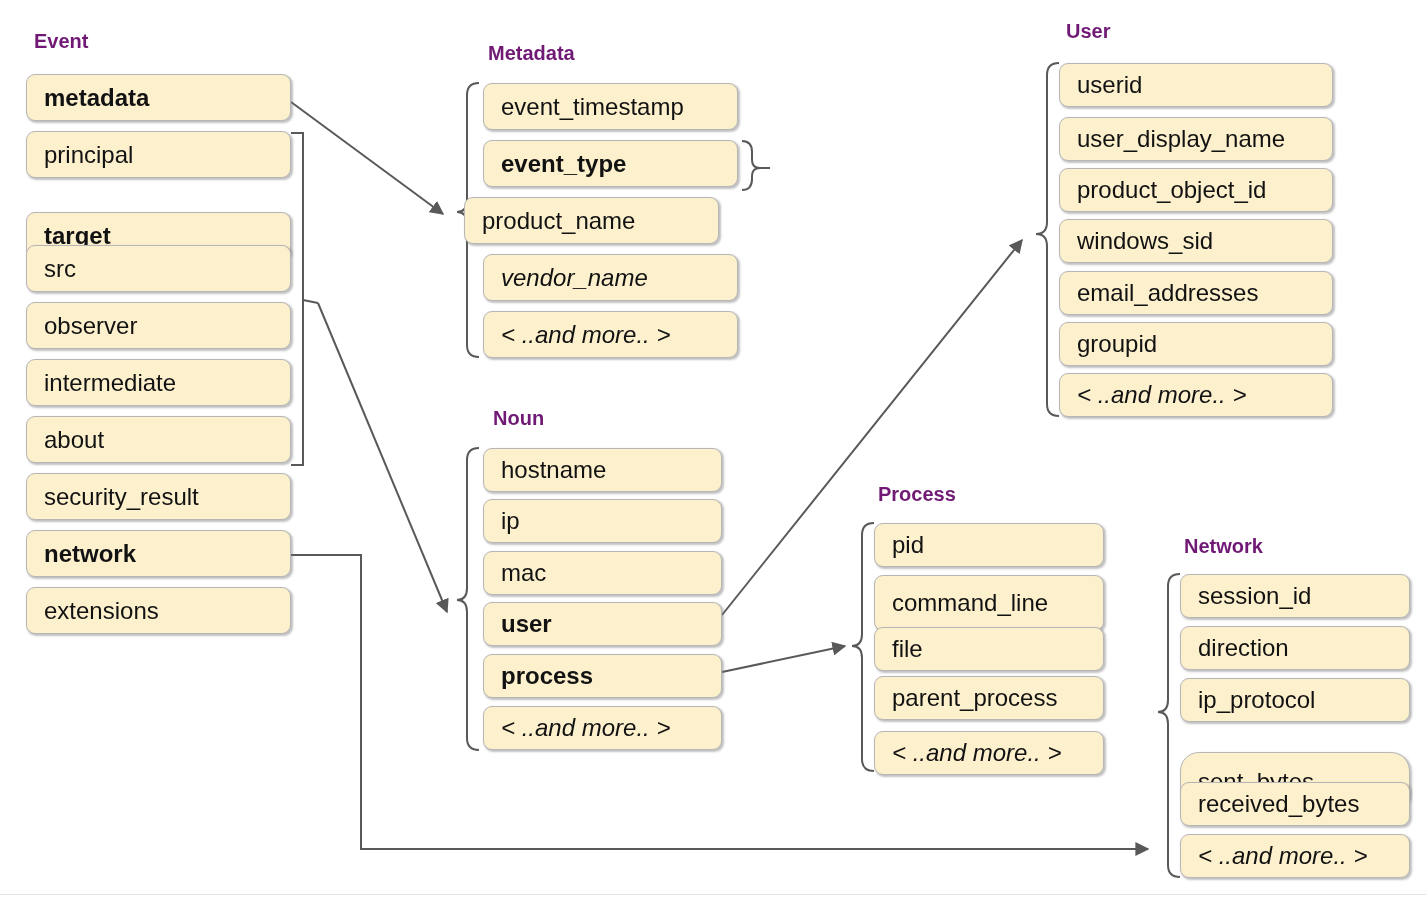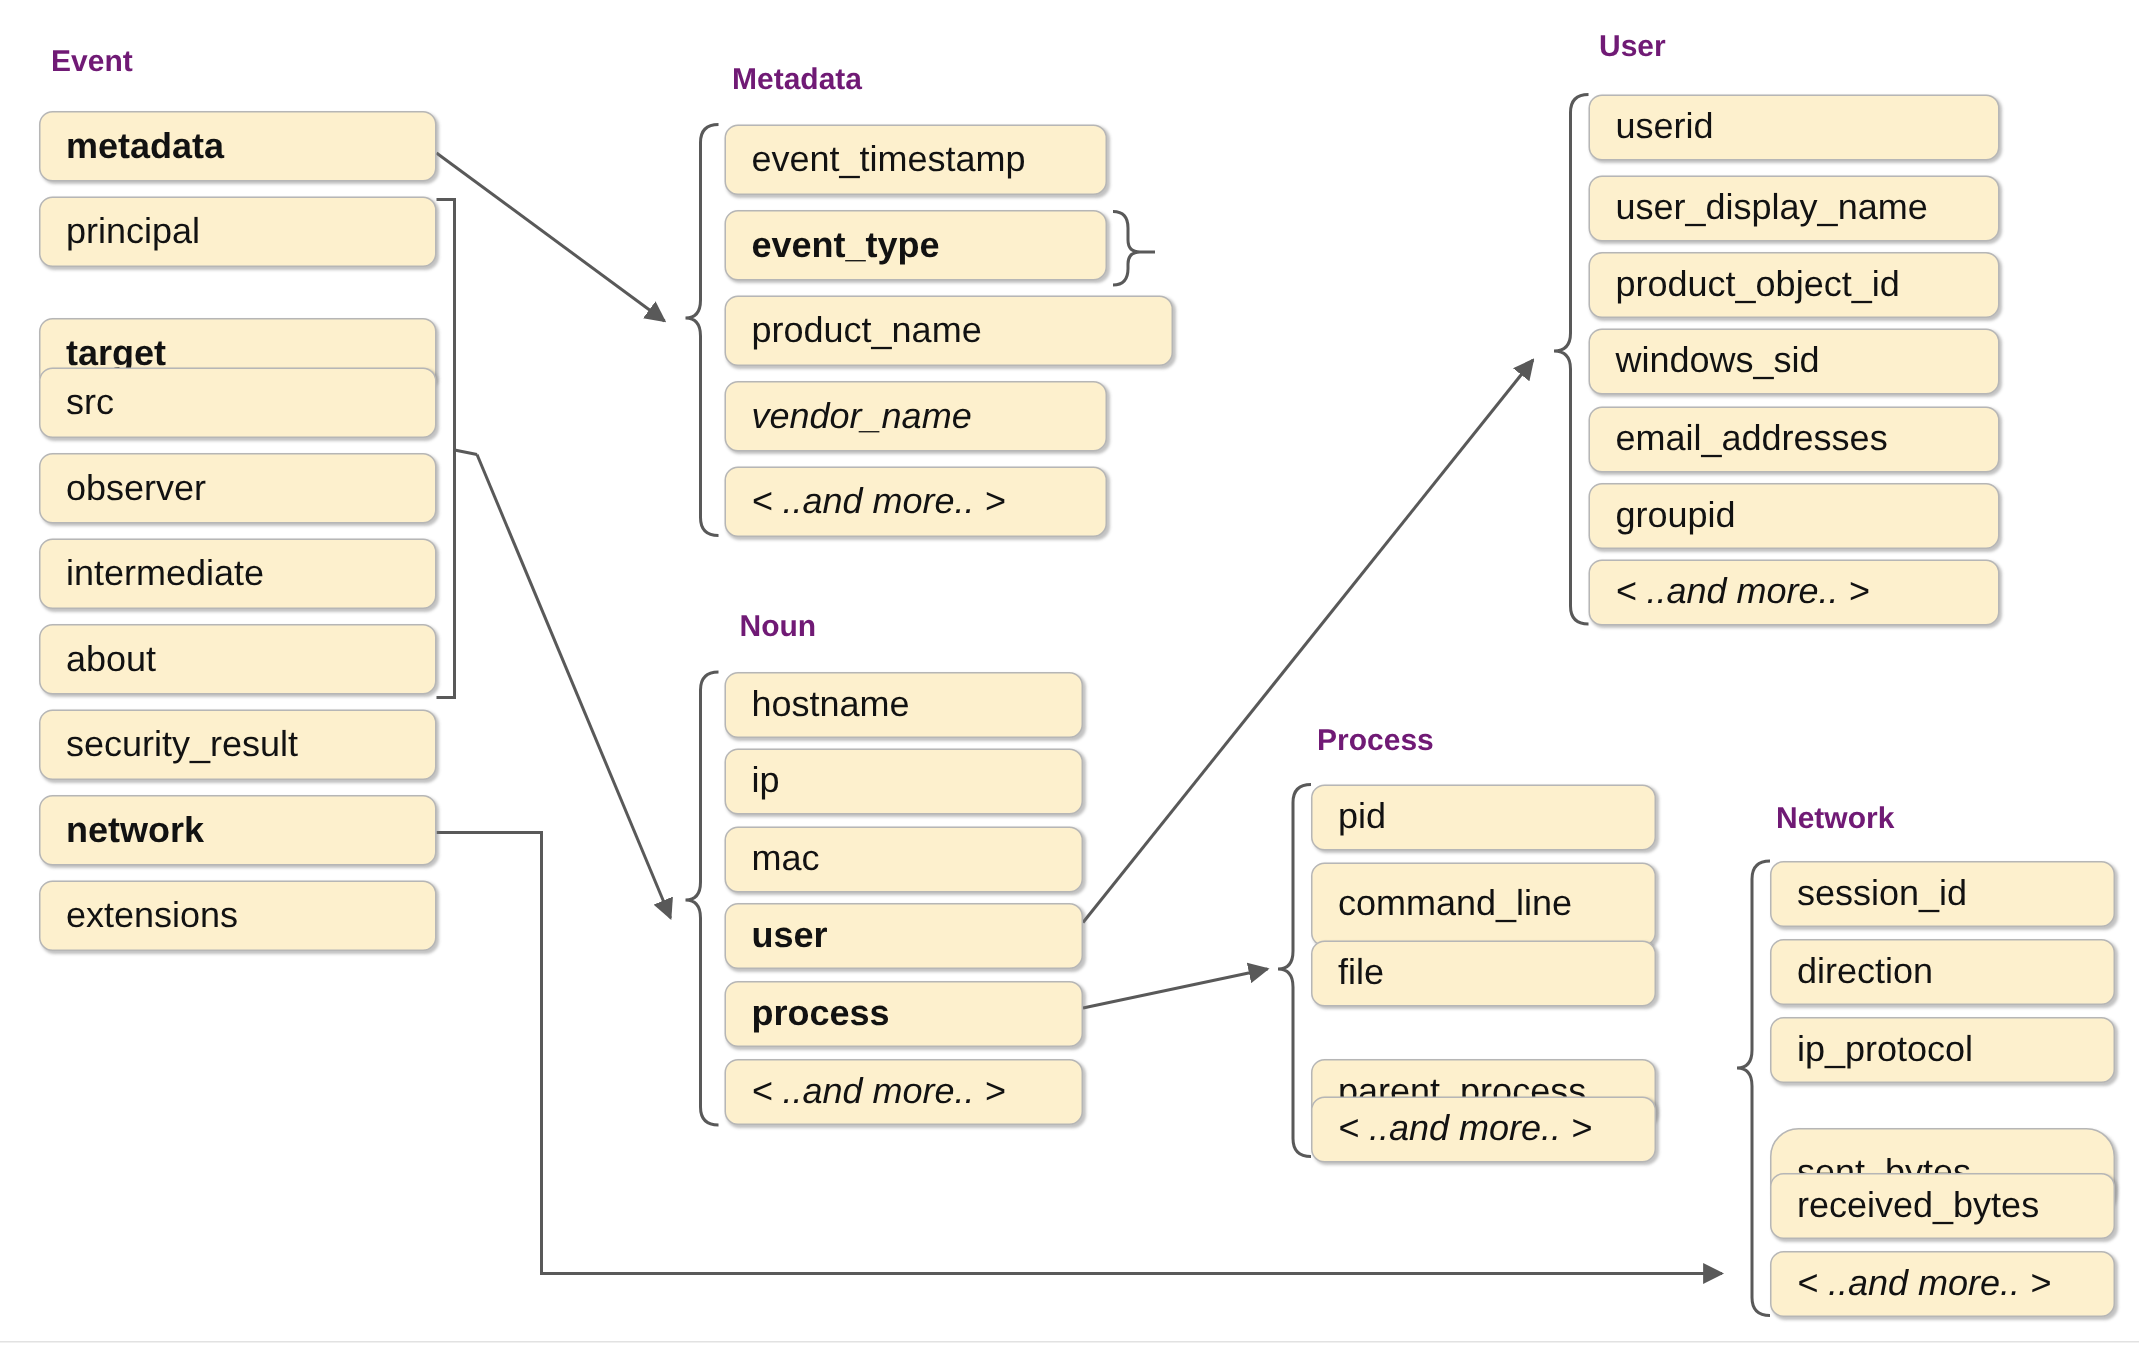--- a/index.html
+++ b/index.html
@@ -104,21 +104,21 @@
     <div class="row" style="left:26px;top:416px;width:265px;height:47px;">about</div>
     <div class="row" style="left:26px;top:473px;width:265px;height:47px;">security_result</div>
     <div class="row bold" style="left:26px;top:530px;width:265px;height:47px;">network</div>
     <div class="row" style="left:26px;top:587px;width:265px;height:47px;">extensions</div>
   </div>
 
   <div class="group">
     <div class="group-title" style="left:488px;top:42px;">Metadata</div>
     <div class="row" style="left:483px;top:83px;width:255px;height:47px;">event_timestamp</div>
     <div class="row bold" style="left:483px;top:140px;width:255px;height:47px;">event_type</div>
-    <div class="row" style="left:483px;top:197px;width:299px;height:47px;">product_name</div>
+    <div class="row" style="left:464px;top:197px;width:255px;height:47px;">product_name</div>
     <div class="row" style="left:483px;top:254px;width:255px;height:47px;font-style:italic;">vendor_name</div>
     <div class="row more" style="left:483px;top:311px;width:255px;height:47px;">&lt; ..and more.. &gt;</div>
   </div>
 
 
   <div class="group">
     <div class="group-title" style="left:1066px;top:20px;">User</div>
     <div class="row" style="left:1059px;top:63px;width:274px;height:44px;">userid</div>
     <div class="row" style="left:1059px;top:117px;width:274px;height:44px;">user_display_name</div>
     <div class="row" style="left:1059px;top:168px;width:274px;height:44px;">product_object_id</div>
@@ -136,21 +136,21 @@
     <div class="row bold" style="left:483px;top:602px;width:239px;height:44px;">user</div>
     <div class="row bold" style="left:483px;top:654px;width:239px;height:44px;">process</div>
     <div class="row more" style="left:483px;top:706px;width:239px;height:44px;">&lt; ..and more.. &gt;</div>
   </div>
 
   <div class="group">
     <div class="group-title" style="left:878px;top:483px;">Process</div>
     <div class="row" style="left:874px;top:523px;width:230px;height:44px;">pid</div>
     <div class="row" style="left:874px;top:575px;width:230px;height:56px;">command_line</div>
     <div class="row" style="left:874px;top:627px;width:230px;height:44px;">file</div>
-    <div class="row" style="left:874px;top:706px;width:230px;height:44px;">parent_process</div>
+    <div class="row" style="left:874px;top:676px;width:230px;height:44px;">parent_process</div>
     <div class="row more" style="left:874px;top:731px;width:230px;height:44px;">&lt; ..and more.. &gt;</div>
   </div>
 
   <div class="group">
     <div class="group-title" style="left:1184px;top:535px;">Network</div>
     <div class="row" style="left:1180px;top:574px;width:230px;height:44px;">session_id</div>
     <div class="row" style="left:1180px;top:626px;width:230px;height:44px;">direction</div>
     <div class="row" style="left:1180px;top:678px;width:230px;height:44px;">ip_protocol</div>
     <div class="row" style="left:1180px;top:752px;width:230px;height:60px;border-radius:19px;">sent_bytes</div>
     <div class="row" style="left:1180px;top:782px;width:230px;height:44px;">received_bytes</div>

